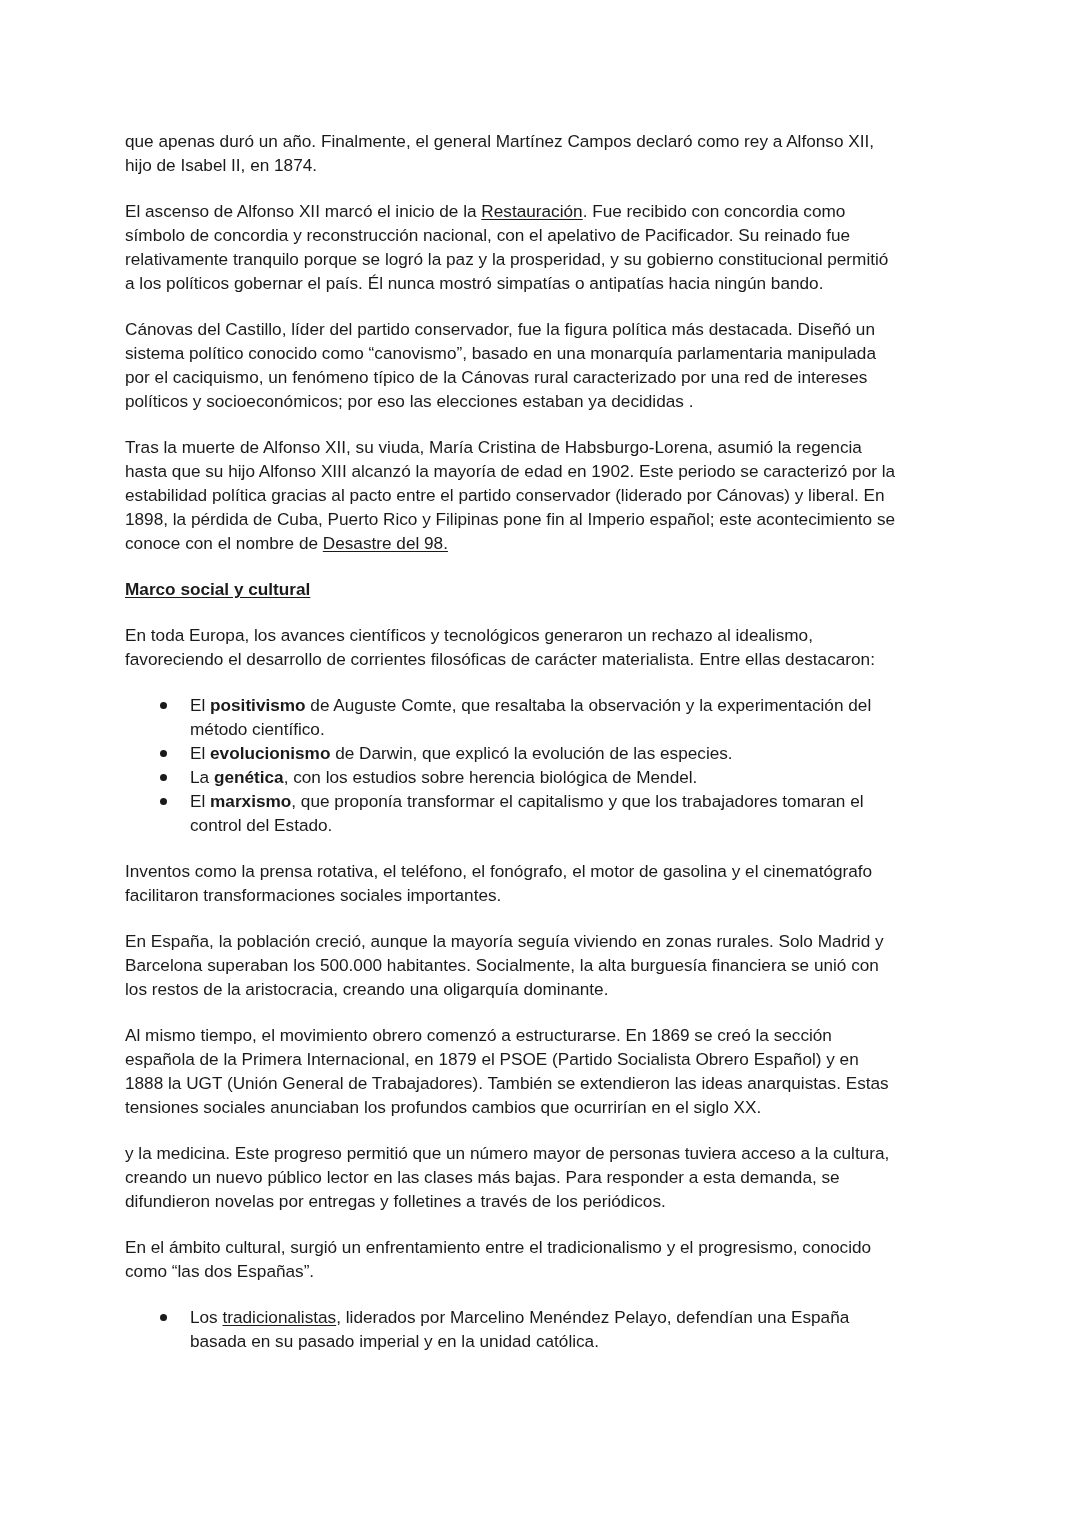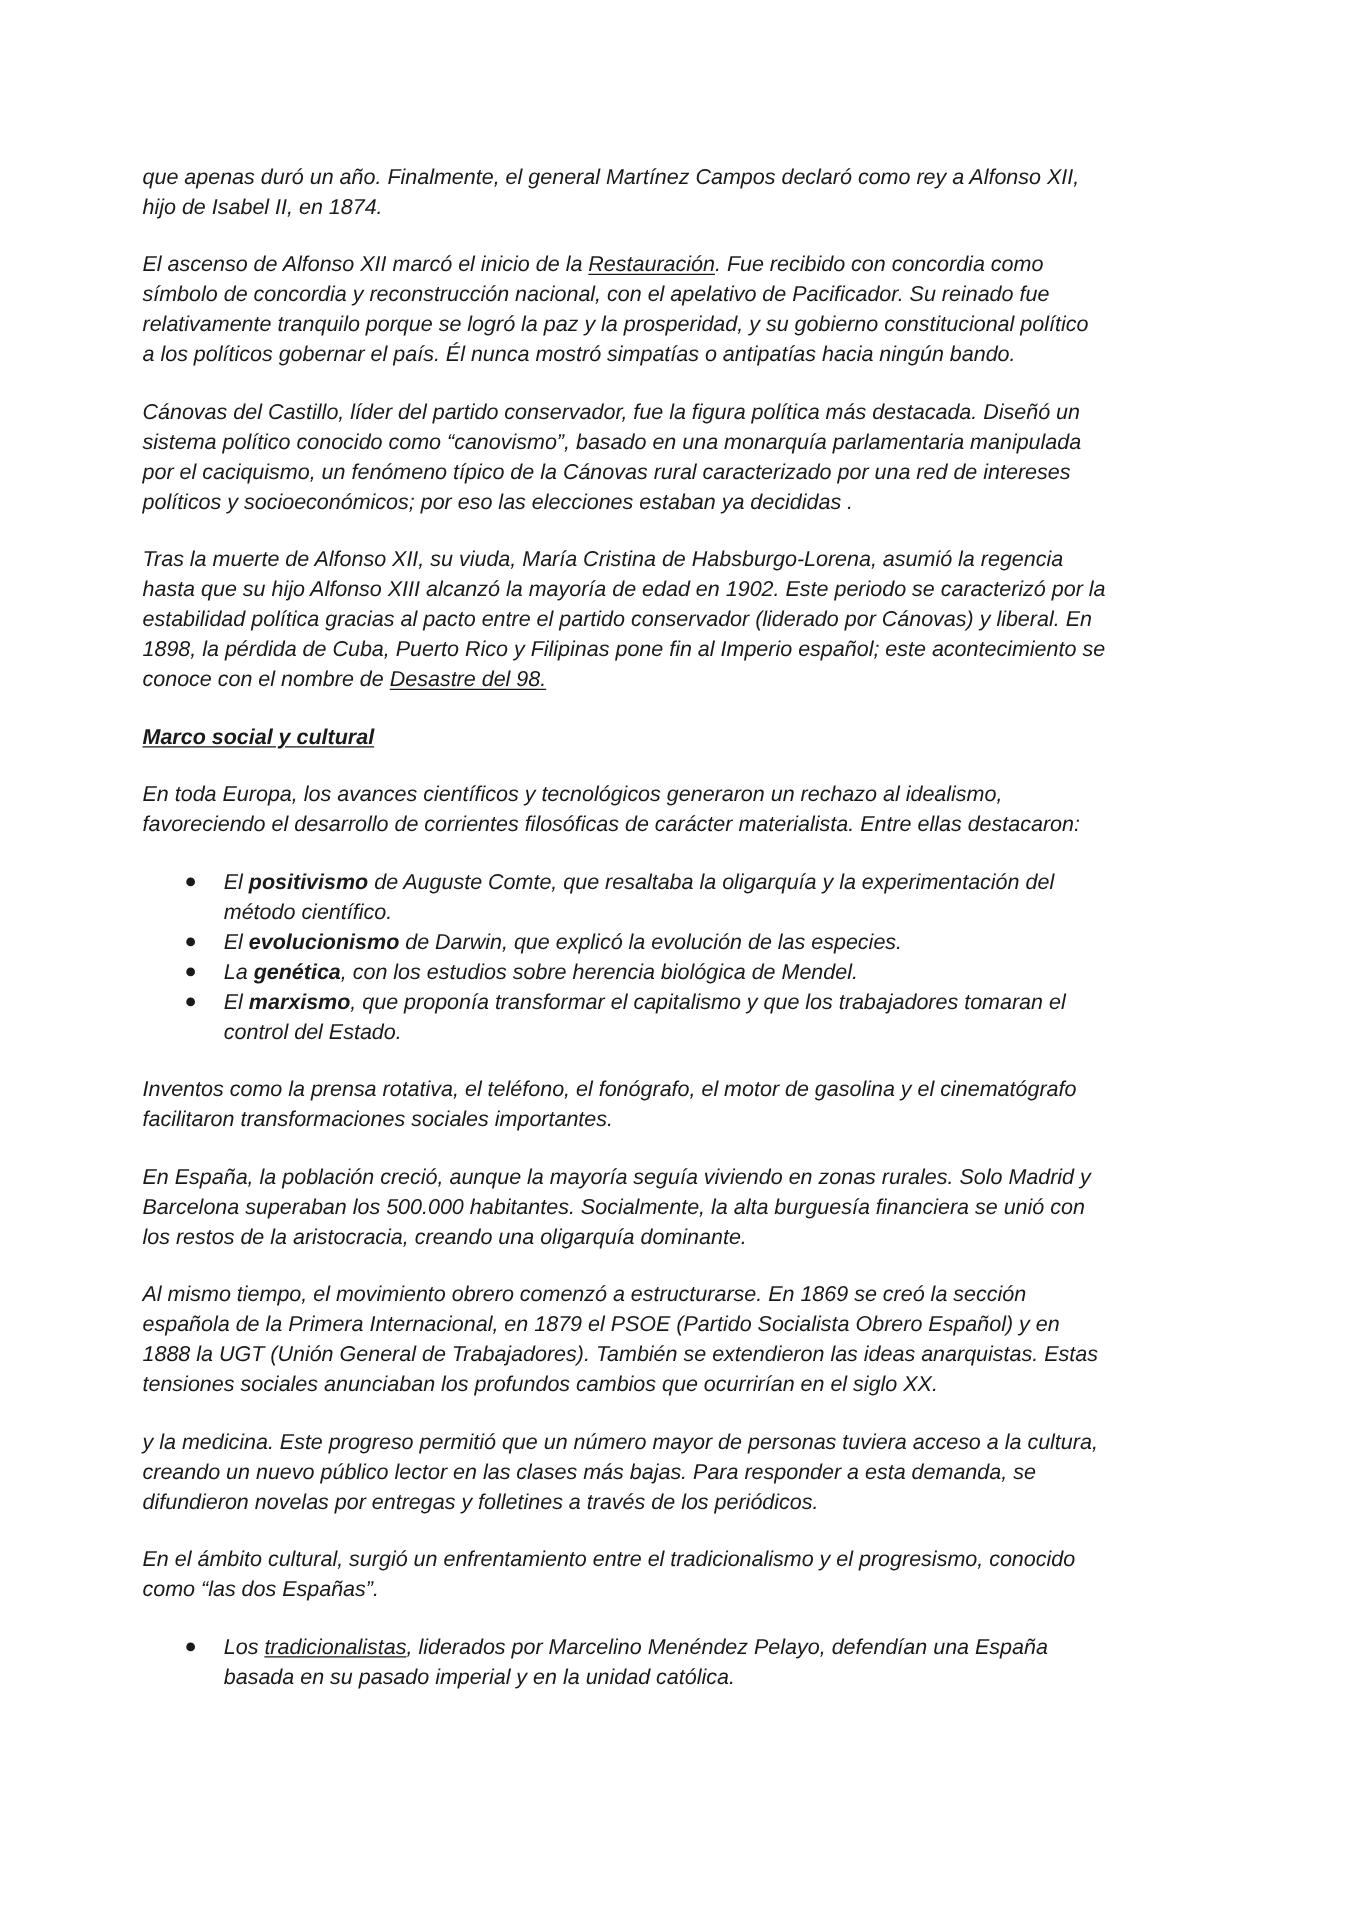--- a/index.html
+++ b/index.html
@@ -10,24 +10,23 @@
     body {
       width: 1080px;
       height: 1525px;
       position: relative;
       overflow: hidden;
       font-family: "Liberation Sans", sans-serif;
       color: #1a1a1a;
     }
     .page {
       position: absolute;
-      left: 114px;
+      left: 125px;
       top: 129px;
       width: 830px;
-      font-style: italic;
     }
     .para {
       margin: 0 0 22px 0;
       font-size: 17.2px;
       line-height: 24px;
     }
     .line {
       display: block;
       white-space: nowrap;
     }
@@ -68,21 +67,21 @@
 <div class="page">
 
   <p class="para">
     <span class="line">que apenas duró un año. Finalmente, el general Martínez Campos declaró como rey a Alfonso XII,</span>
     <span class="line">hijo de Isabel II, en 1874.</span>
   </p>
 
   <p class="para">
     <span class="line"><span>El ascenso de Alfonso XII marcó el inicio de la </span><span class="u">Restauración</span><span>. Fue recibido con concordia como</span></span>
     <span class="line">símbolo de concordia y reconstrucción nacional, con el apelativo de Pacificador. Su reinado fue</span>
-    <span class="line">relativamente tranquilo porque se logró la paz y la prosperidad, y su gobierno constitucional político</span>
+    <span class="line">relativamente tranquilo porque se logró la paz y la prosperidad, y su gobierno constitucional permitió</span>
     <span class="line">a los políticos gobernar el país. Él nunca mostró simpatías o antipatías hacia ningún bando.</span>
   </p>
 
   <p class="para">
     <span class="line">Cánovas del Castillo, líder del partido conservador, fue la figura política más destacada. Diseñó un</span>
     <span class="line">sistema político conocido como “canovismo”, basado en una monarquía parlamentaria manipulada</span>
     <span class="line">por el caciquismo, un fenómeno típico de la Cánovas rural caracterizado por una red de intereses</span>
     <span class="line">políticos y socioeconómicos; por eso las elecciones estaban ya decididas .</span>
   </p>
 
@@ -97,21 +96,21 @@
   <h2 class="heading">Marco social y cultural</h2>
 
   <p class="para">
     <span class="line">En toda Europa, los avances científicos y tecnológicos generaron un rechazo al idealismo,</span>
     <span class="line">favoreciendo el desarrollo de corrientes filosóficas de carácter materialista. Entre ellas destacaron:</span>
   </p>
 
   <ul class="bullets">
     <li>
       <span class="dot"></span>
-      <span class="line"><span>El </span><span class="b">positivismo</span><span> de Auguste Comte, que resaltaba la oligarquía y la experimentación del</span></span>
+      <span class="line"><span>El </span><span class="b">positivismo</span><span> de Auguste Comte, que resaltaba la observación y la experimentación del</span></span>
       <span class="line">método científico.</span>
     </li>
     <li>
       <span class="dot"></span>
       <span class="line"><span>El </span><span class="b">evolucionismo</span><span> de Darwin, que explicó la evolución de las especies.</span></span>
     </li>
     <li>
       <span class="dot"></span>
       <span class="line"><span>La </span><span class="b">genética</span><span>, con los estudios sobre herencia biológica de Mendel.</span></span>
     </li>

